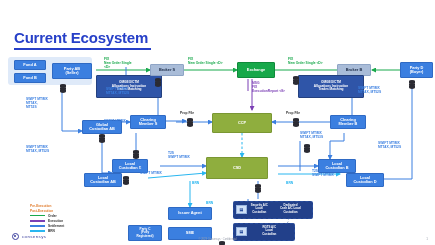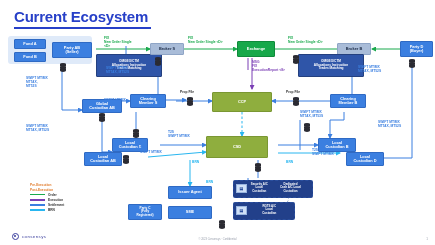--- a/index.html
+++ b/index.html
@@ -2,21 +2,21 @@
 <html><head>
 <meta charset="utf-8">
 <style>
   html,body{margin:0;padding:0;}
   body{
     width:435px;height:245px;overflow:hidden;
     background:#ffffff;
     font-family:"Liberation Sans", sans-serif;
     position:relative;
   }
-  #canvas{position:absolute;inset:0;}
+  #canvas{position:absolute;inset:0;margin-top:21px;}
   svg.layer{position:absolute;left:0;top:0;width:435px;height:245px;}
   .title{
     position:absolute;left:14px;top:8px;
     font-size:15px;font-weight:bold;color:#2740c8;letter-spacing:-0.2px;
   }
   .underline{position:absolute;left:14px;top:27px;width:137px;height:1.6px;background:#2740c8;}
   .node{
     position:absolute;box-sizing:border-box;
     display:flex;align-items:center;justify-content:center;
     text-align:center;line-height:1.05;

